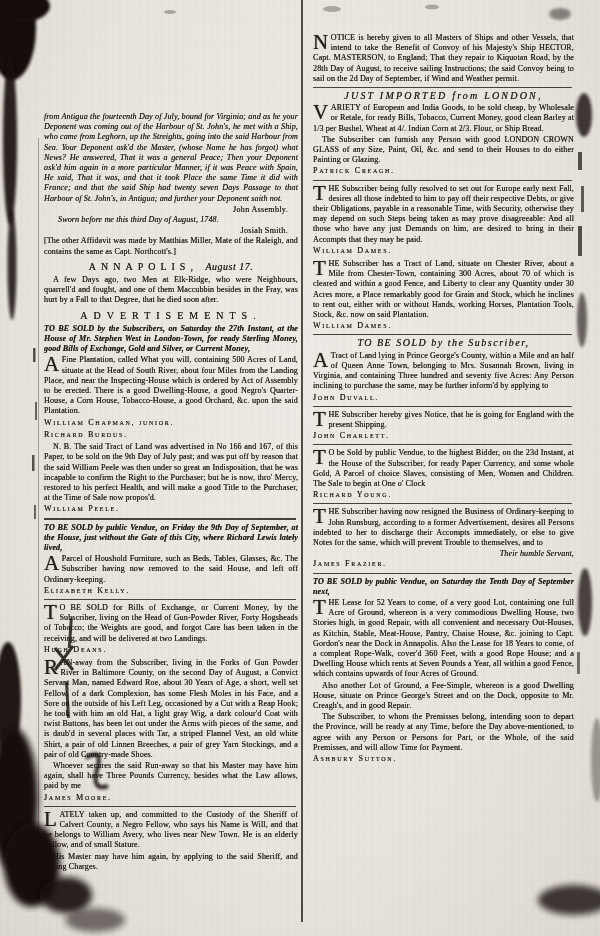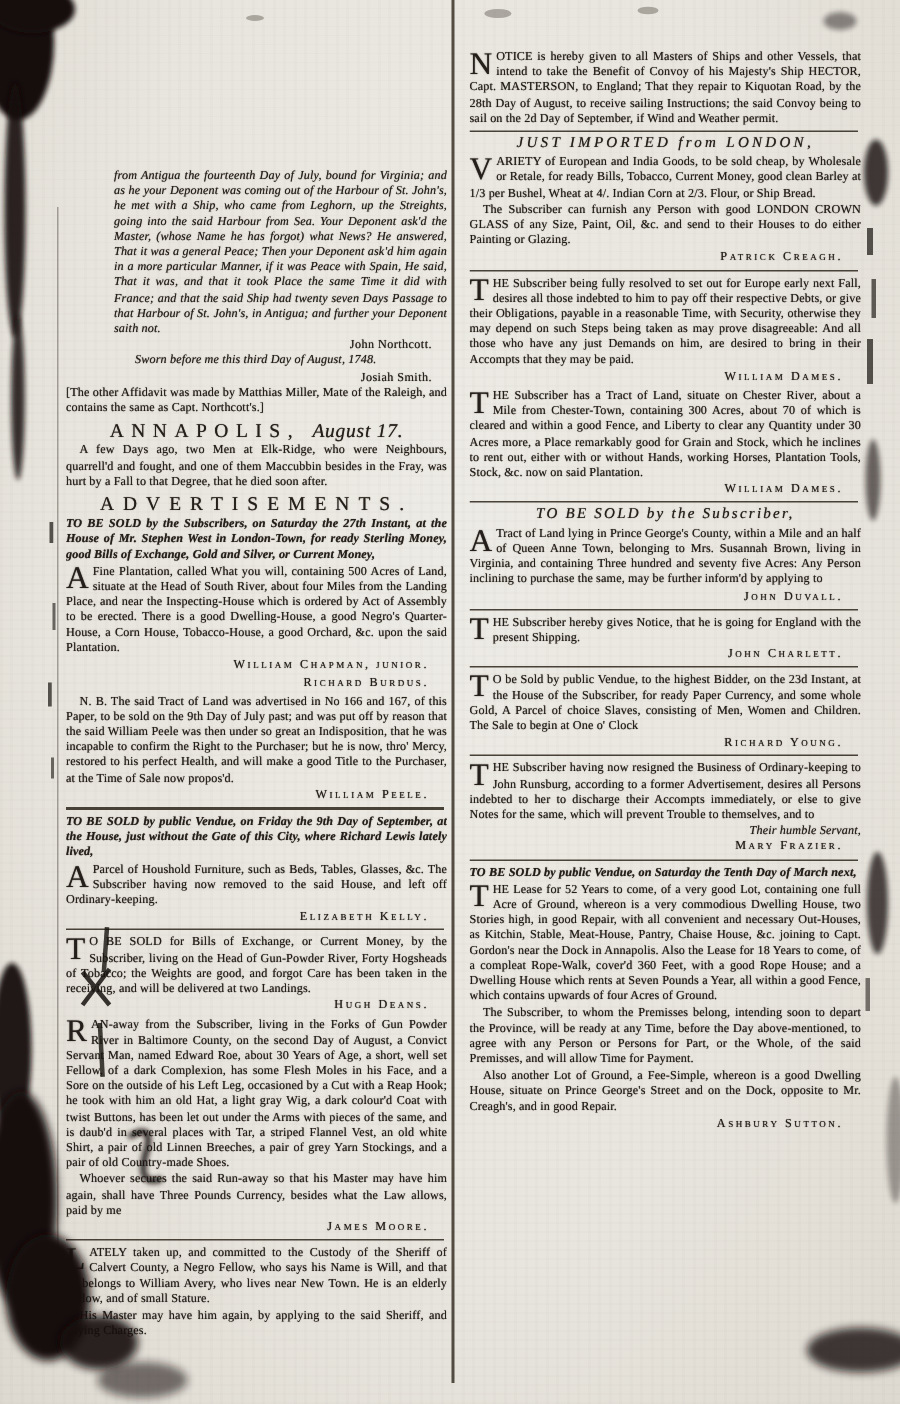--- a/index.html
+++ b/index.html
@@ -20,28 +20,28 @@
   .col {
     position:absolute; text-align:justify;
     font-size:8.1px; line-height:10.2px; letter-spacing:.1px;
     text-shadow:0 0 .6px rgba(40,32,24,.85);
     overflow:hidden;
   }
   .col-left  { left:44px;  top:112px; width:254px; height:806px; }
   .col-right { left:313px; top:33px;  width:261px; height:900px; }
   p { margin:0 0 1px 0; }
   .ind { text-indent:9px; }
-  .italic { font-style:italic;margin-left:32px; }
+  .italic { font-style:italic; }
   .sig {
-    text-align:right; padding-right:12px; margin:0 0 2px 0;
+    text-align:left; padding-right:12px; margin:0 0 2px 0;
     font-variant:small-caps; letter-spacing:1.7px; text-indent:0;
   }
   .sig-plain { text-align:right; padding-right:10px; margin:0; letter-spacing:.3px; }
   .center-head {
-    text-align:center; letter-spacing:5px; font-size:13px;
+    text-align:center; letter-spacing:5px; font-size:10px;
     margin:5px 0 3px 0; white-space:nowrap;
   }
   .center-head .date { letter-spacing:.5px; font-style:italic; }
   .imported-head {
     text-align:center; font-style:italic; letter-spacing:2.2px;
     font-size:10px; margin:2px 0 2px 0; white-space:nowrap;
   }
   .ad-head { font-style:italic; margin:1px 0 1px 0;font-weight:bold; }
   .ital-close { text-align:right; font-style:italic; padding-left:60px; margin:0; }
   .rule { border-top:1.4px solid rgba(44,36,27,.85); margin:3px 2px 3px 0; }
@@ -60,21 +60,21 @@
 </head>
 <body>
 
 <div class="page">
   <div class="noise"></div>
   <div class="vrule-center"></div>
   <div class="vrule-left"></div>
 
   <div class="col col-left">
     <p class="italic">from Antigua the fourteenth Day of July, bound for Virginia; and as he your Deponent was coming out of the Harbour of St. John's, he met with a Ship, who came from Leghorn, up the Streights, going into the said Harbour from Sea. Your Deponent ask'd the Master, (whose Name he has forgot) what News? He answered, That it was a general Peace; Then your Deponent ask'd him again in a more particular Manner, if it was Peace with Spain, He said, That it was, and that it took Place the same Time it did with France; and that the said Ship had twenty seven Days Passage to that Harbour of St. John's, in Antigua; and further your Deponent saith not.</p>
-    <p class="sig-plain">John Northcott.</p>
+    <p class="sig-plain">John Assembly.</p>
     <p class="italic" style="text-indent:14px">Sworn before me this third Day of August, 1748.</p>
     <p class="sig-plain">Josiah Smith.</p>
     <p>[The other Affidavit was made by Matthias Miller, Mate of the Raleigh, and contains the same as Capt. Northcott's.]</p>
 
     <div class="center-head">
       <span>ANNAPOLIS,</span>
       <span class="date">August 17.</span>
     </div>
     <p class="ind">A few Days ago, two Men at Elk-Ridge, who were Neighbours, quarrell'd and fought, and one of them Maccubbin besides in the Fray, was hurt by a Fall to that Degree, that he died soon after.</p>
 
@@ -155,29 +155,29 @@
     <div class="rule"></div>
     <div class="section">
       <p><span class="dc">T</span><span>O be Sold by public Vendue, to the highest Bidder, on the 23d Instant, at the House of the Subscriber, for ready Paper Currency, and some whole Gold, A Parcel of choice Slaves, consisting of Men, Women and Children. The Sale to begin at One o' Clock</span></p>
       <p class="sig">Richard Young.</p>
     </div>
 
     <div class="rule"></div>
     <div class="section">
       <p><span class="dc">T</span><span>HE Subscriber having now resigned the Business of Ordinary-keeping to John Runsburg, according to a former Advertisement, desires all Persons indebted to her to discharge their Accompts immediately, or else to give Notes for the same, which will prevent Trouble to themselves, and to</span></p>
       <p class="ital-close">Their humble Servant,</p>
-      <p class="sig">Mary Frazier.</p>
-    </div>
-
-    <div class="rule"></div>
-    <div class="section">
-      <p class="ad-head">TO BE SOLD by public Vendue, on Saturday the Tenth Day of March next,</p>
+      <p class="sig">James Frazier.</p>
+    </div>
+
+    <div class="rule"></div>
+    <div class="section">
+      <p class="ad-head">TO BE SOLD by public Vendue, on Saturday the Tenth Day of September next,</p>
       <p><span class="dc">T</span><span>HE Lease for 52 Years to come, of a very good Lot, containing one full Acre of Ground, whereon is a very commodious Dwelling House, two Stories high, in good Repair, with all convenient and necessary Out-Houses, as Kitchin, Stable, Meat-House, Pantry, Chaise House, &amp;c. joining to Capt. Gordon's near the Dock in Annapolis. Also the Lease for 18 Years to come, of a compleat Rope-Walk, cover'd 360 Feet, with a good Rope House; and a Dwelling House which rents at Seven Pounds a Year, all within a good Fence, which contains upwards of four Acres of Ground.</span></p>
+      <p class="ind">Also another Lot of Ground, a Fee-Simple, whereon is a good Dwelling House, situate on Prince George's Street and on the Dock, opposite to Mr. Creagh's, and in good Repair.</p>
       <p class="ind">The Subscriber, to whom the Premisses belong, intending soon to depart the Province, will be ready at any Time, before the Day above-mentioned, to agree with any Person or Persons for Part, or the Whole, of the said Premisses, and will allow Time for Payment.</p>
-      <p class="ind">Also another Lot of Ground, a Fee-Simple, whereon is a good Dwelling House, situate on Prince George's Street and on the Dock, opposite to Mr. Creagh's, and in good Repair.</p>
       <p class="sig">Ashbury Sutton.</p>
     </div>
   </div>
 
   <svg class="artifacts" width="600" height="936" viewBox="0 0 600 936">
     <defs>
       <filter id="b1" x="-50%" y="-50%" width="200%" height="200%">
           <feGaussianBlur stdDeviation="1.6"></feGaussianBlur>
         </filter>
       <filter id="b2" x="-50%" y="-50%" width="200%" height="200%">

